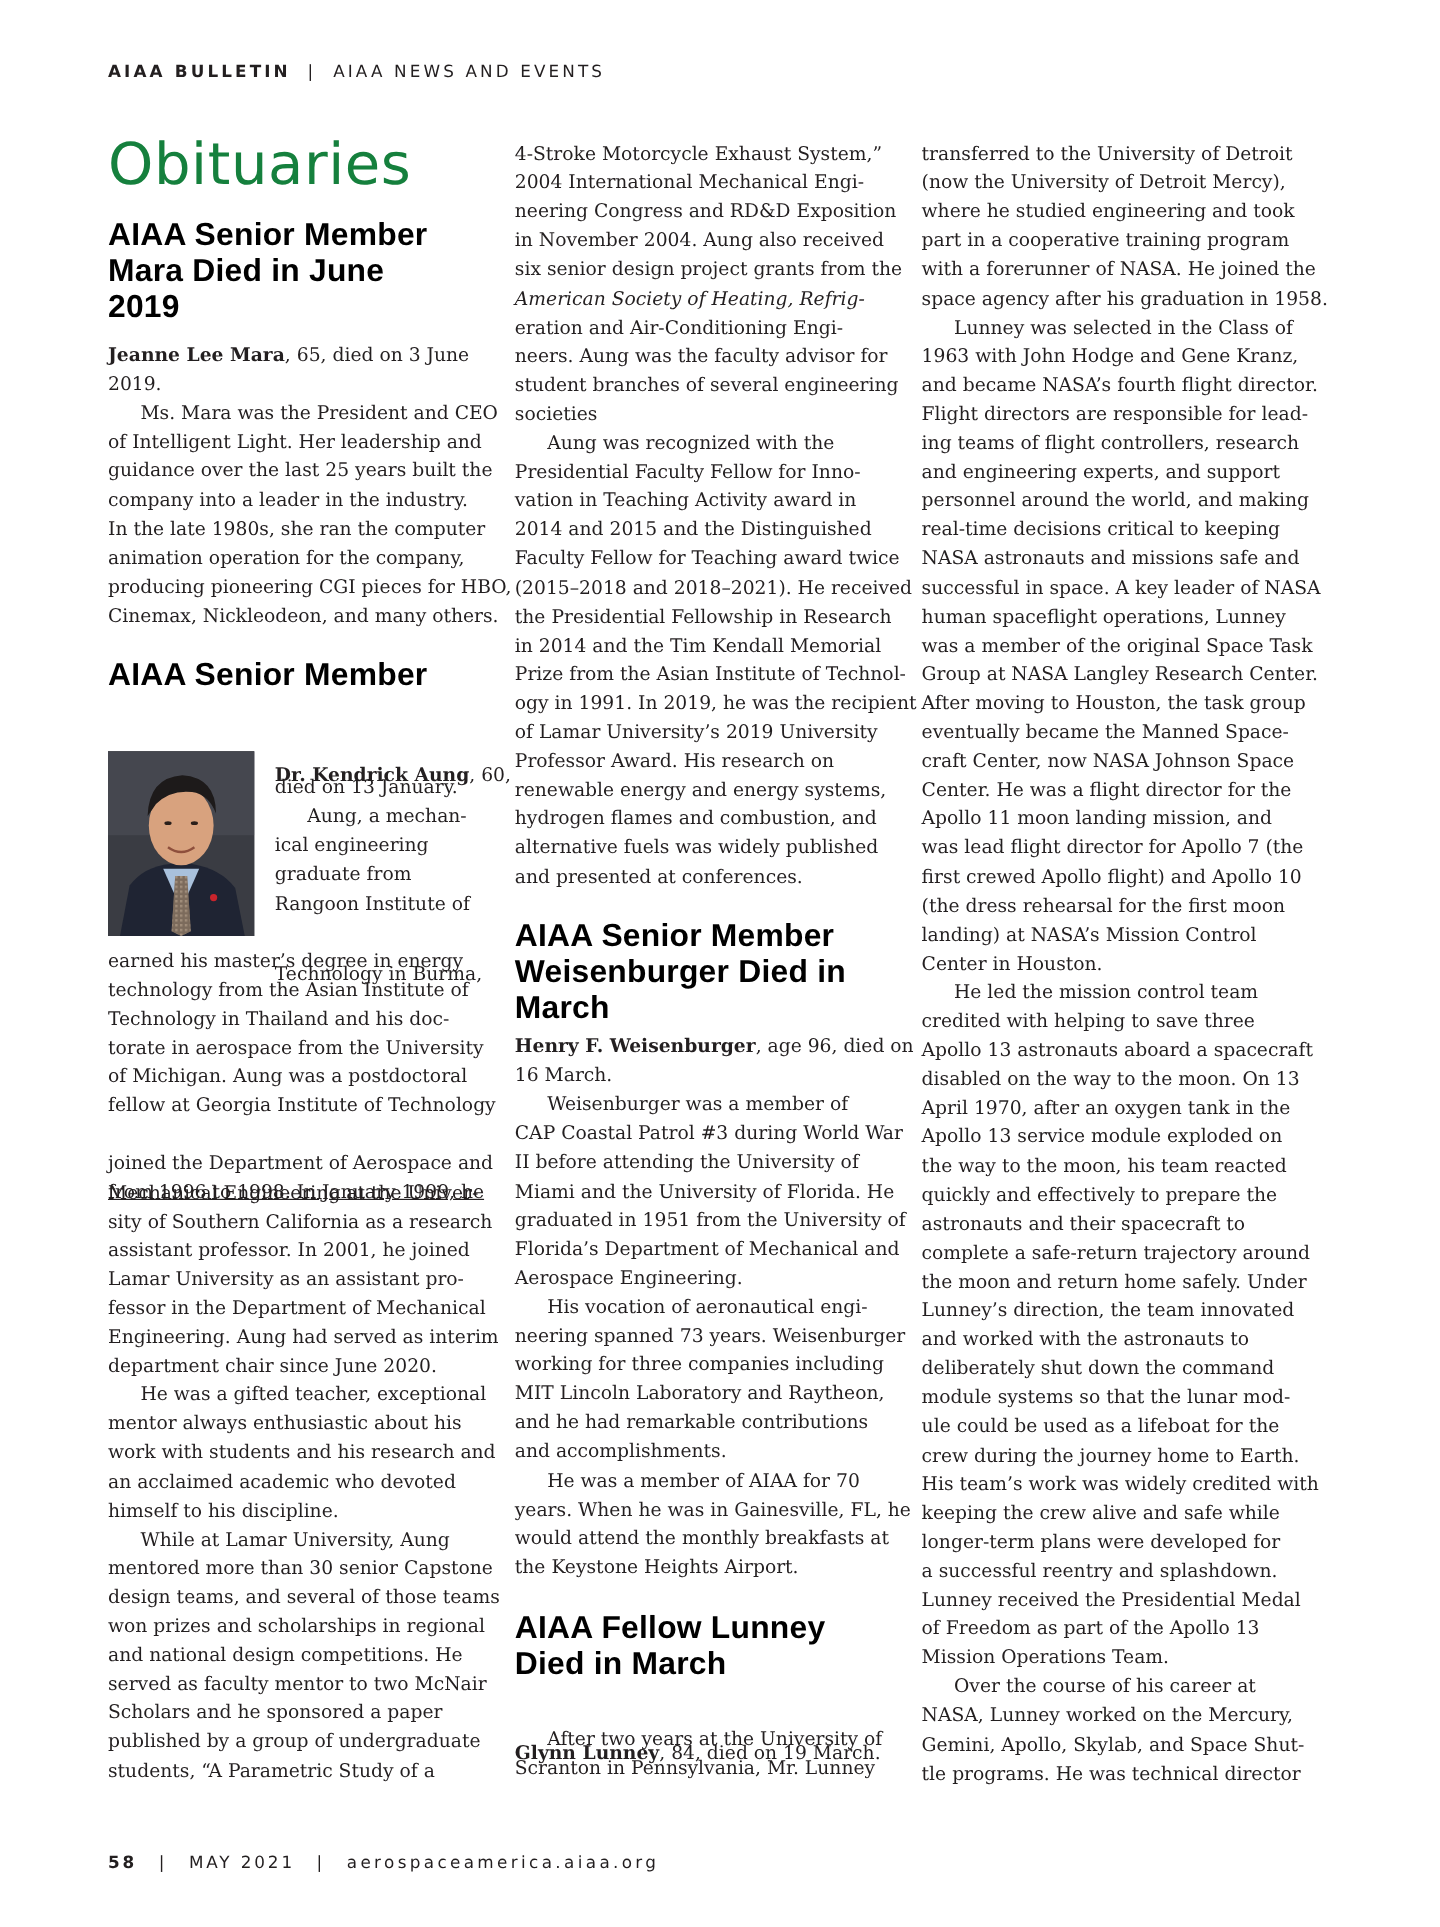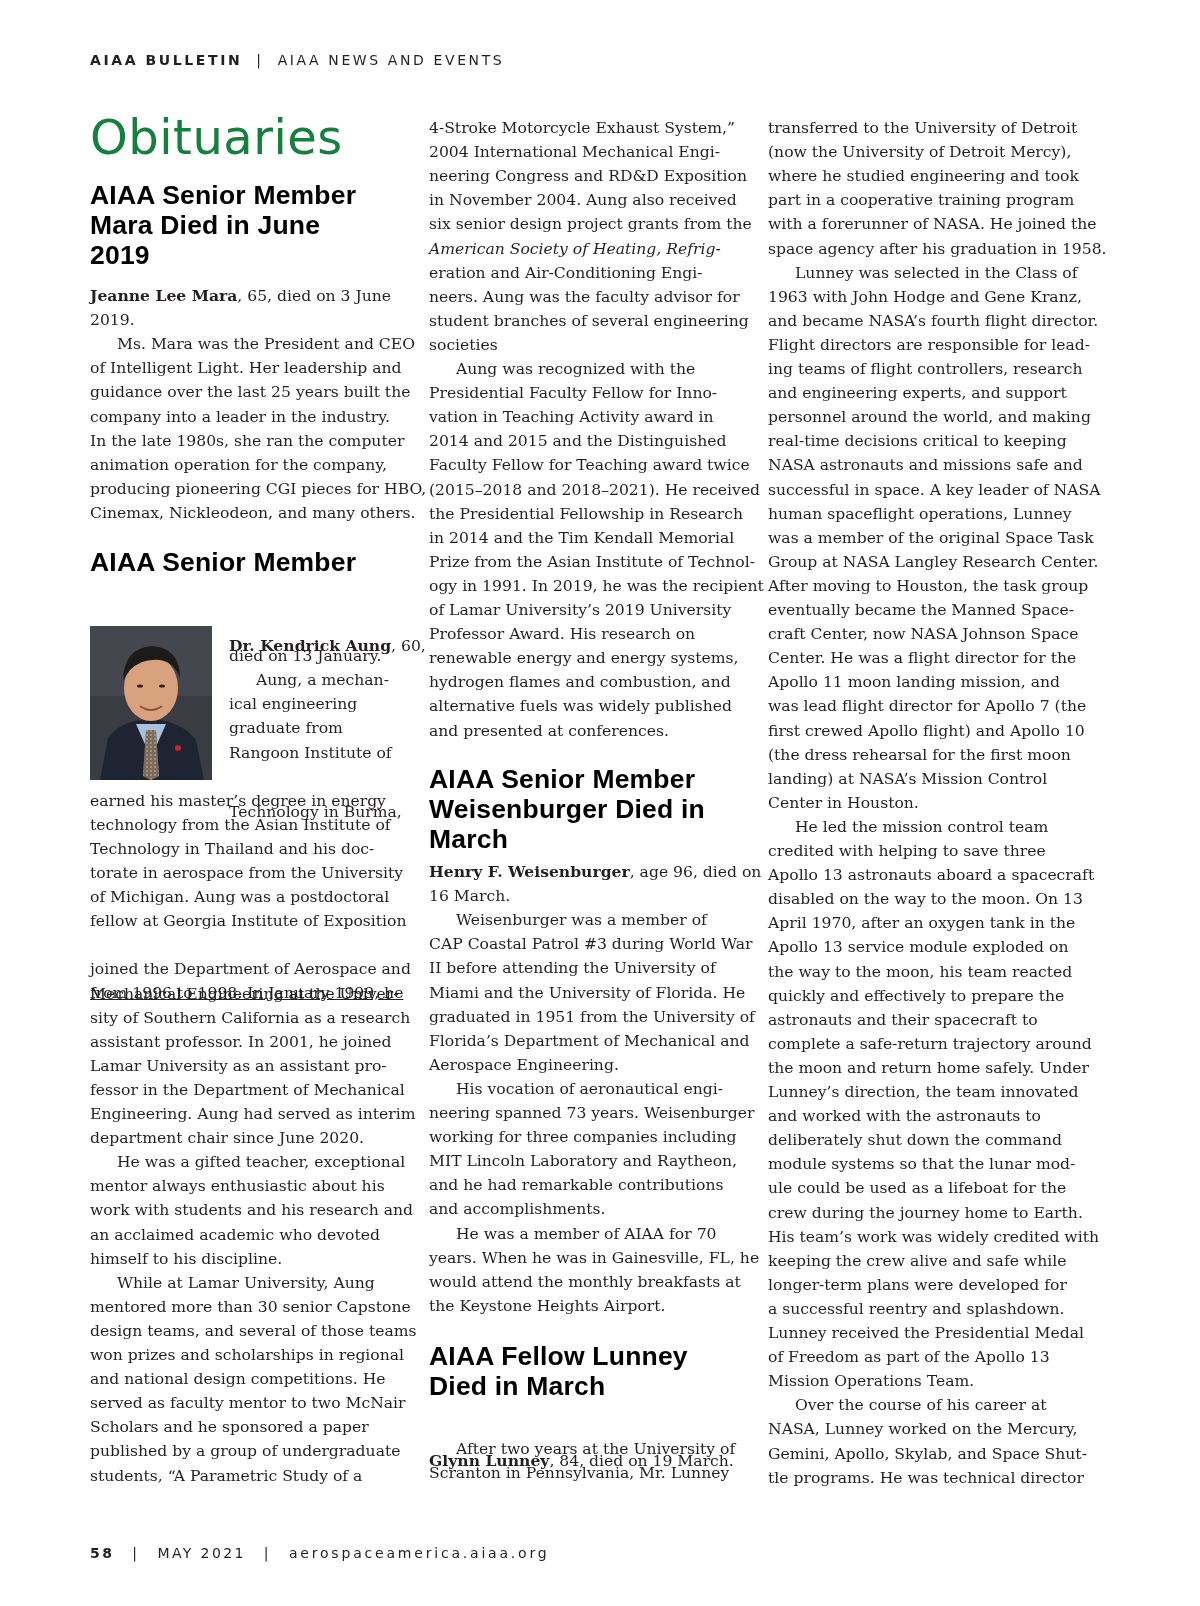--- a/index.html
+++ b/index.html
@@ -84,21 +84,21 @@
       <div class="line wrapr ind" style="top: 668.2px;">Aung, a mechan-</div>
       <div class="line wrapr" style="top: 692.3px;">ical engineering</div>
       <div class="line wrapr" style="top: 716.4px;">graduate from</div>
       <div class="line wrapr" style="top: 740.5px;">Rangoon Institute of</div>
       <div class="line wrapr" style="top: 800px; text-align: right;">Technology in Burma,</div>
       <div class="line" style="top: 788.7px;">earned his master’s degree in energy</div>
       <div class="line" style="top: 812.8px;">technology from the Asian Institute of</div>
       <div class="line" style="top: 836.9px;">Technology in Thailand and his doc-</div>
       <div class="line" style="top: 861px;">torate in aerospace from the University</div>
       <div class="line" style="top: 885.1px;">of Michigan. Aung was a postdoctoral</div>
-      <div class="line" style="top: 909.2px;">fellow at Georgia Institute of Exposition</div>
+      <div class="line" style="top: 909.2px;">fellow at Georgia Institute of Technology</div>
       <div class="line" style="top: 981px; text-decoration: underline;">from 1996 to 1998. In January 1999, he</div>
       <div class="line" style="top: 957.4px;">joined the Department of Aerospace and</div>
       <div class="line" style="top: 981.5px;">Mechanical Engineering at the Univer-</div>
       <div class="line" style="top: 1005.6px;">sity of Southern California as a research</div>
       <div class="line" style="top: 1029.7px;">assistant professor. In 2001, he joined</div>
       <div class="line" style="top: 1053.8px;">Lamar University as an assistant pro-</div>
       <div class="line" style="top: 1077.9px;">fessor in the Department of Mechanical</div>
       <div class="line" style="top: 1102px;">Engineering. Aung had served as interim</div>
       <div class="line" style="top: 1126.1px;">department chair since June 2020.</div>
       <div class="line ind" style="top: 1150.2px;">He was a gifted teacher, exceptional</div>

